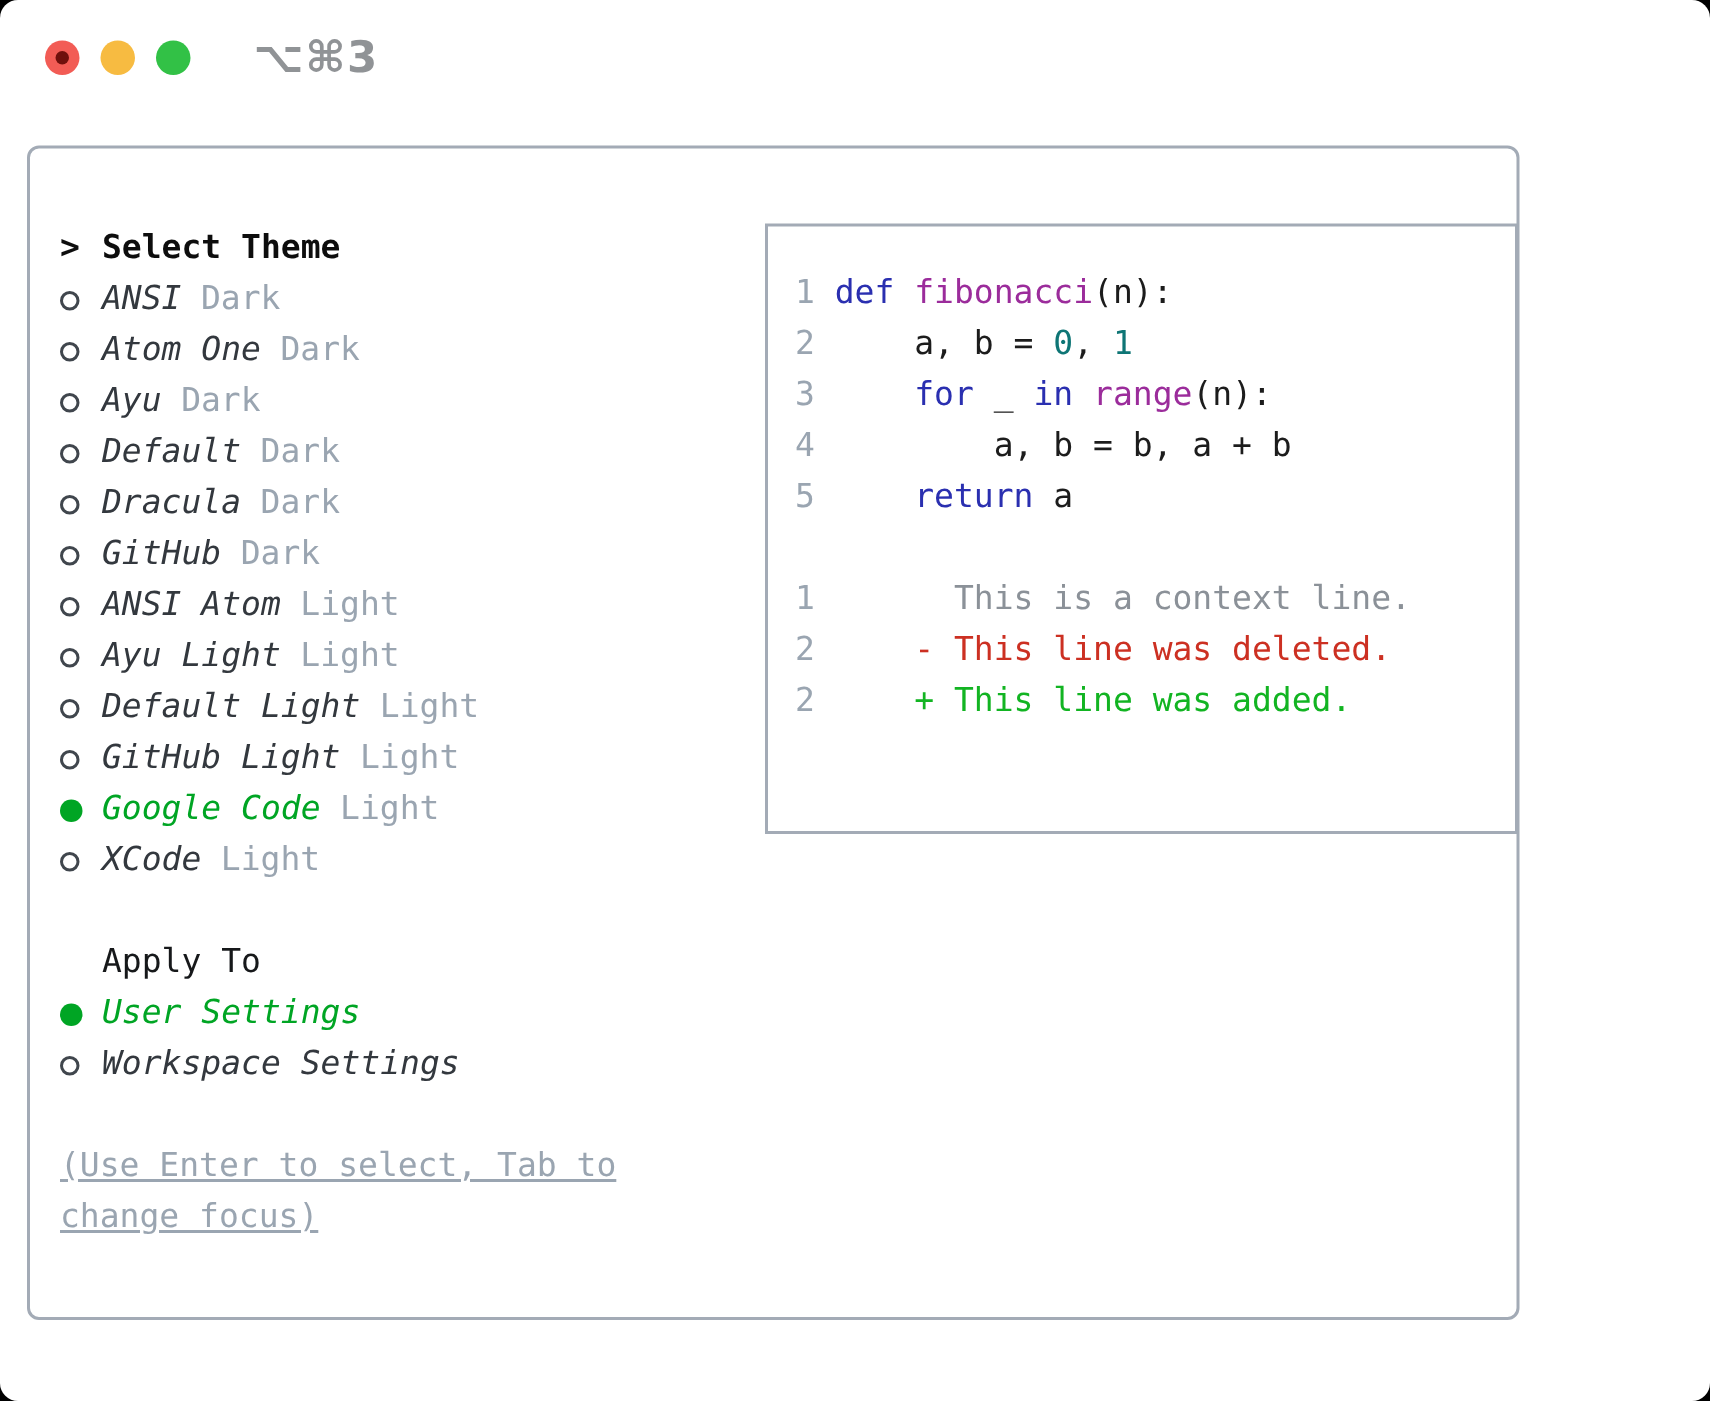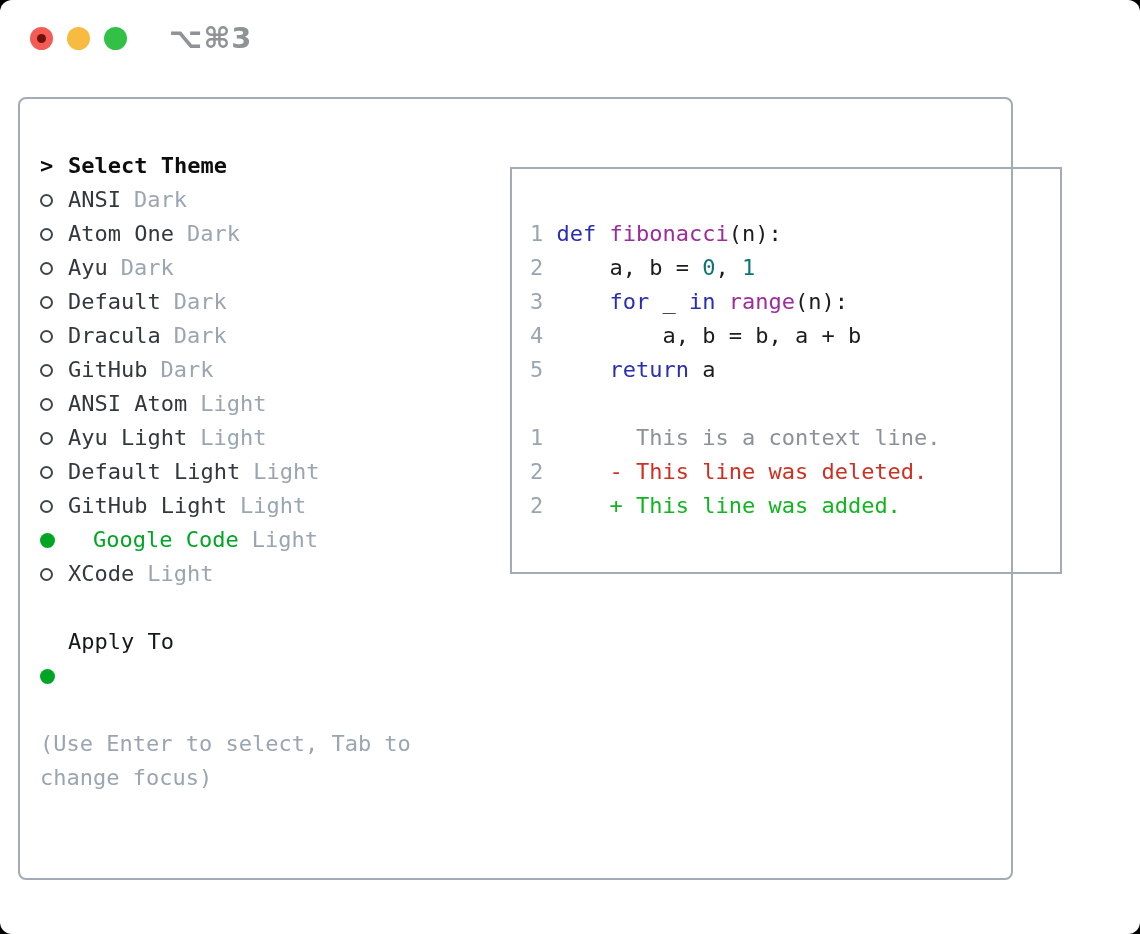--- a/index.html
+++ b/index.html
@@ -28,29 +28,29 @@
   }
   .left-col  { flex: 0 0 462px; }
   .right-col { flex: 1 1 auto; min-width: 0; }
   .row { display: flex; align-items: center; height: 34px; white-space: pre; }
   .glyph { display: inline-flex; width: 28px; align-items: center; flex: none; }
   .prompt { font-weight: 700; color: #0d0d0d; }
   .hdr { font-weight: 700; color: #0d0d0d; }
   .subhdr { color: #16181a; }
   .bullet { width: 13px; height: 13px; border-radius: 50%; border: 2px solid #40464d; box-sizing: border-box; }
   .bullet.filled { width: 15px; height: 15px; border: none; background: var(--selection-green, #00a524); }
-  .iname { color: var(--item-gray, #33383e); }
-  .sel .iname { color: var(--selection-green, #00a524); margin-left: 25px; }
+  .iname { color: var(--item-gray, #33383e); font-style: italic; }
+  .sel .iname { color: var(--selection-green, #00a524); }
   .tag { color: var(--muted-gray, #9aa5b1); margin-left: 13px; }
   .gap { height: 34px; }
-  .help { color: var(--muted-gray, #9aa5b1); width: 440px; }
+  .help { color: var(--muted-gray, #9aa5b1); width: 440px; text-decoration: underline; }
   
   .preview-box {
-    margin: 18px 0 0 8px; width: 552px; height: 407px; box-sizing: border-box;
-    border: 2px solid var(--border-gray, #a3abb6); padding: 48px 0 0 18px; overflow: hidden;
+    margin: 0 0 0 8px; width: 502px; height: 407px; box-sizing: border-box;
+    border: 2px solid var(--border-gray, #a3abb6); padding: 28px 0 0 18px; overflow: hidden;
   }
   .cline { white-space: pre; height: 34px; }
   .num { color: var(--muted-gray, #9aa5b1); }
   .tok-pln { color: #1c1c1c; }
   .tok-kwd { color: var(--keyword-blue, #2a2fb0); }
   .tok-fun { color: var(--function-purple, #9b2c9b); }
   .tok-lit { color: var(--literal-teal, #0e7575); }
   .diff-context { color: var(--context-gray, #8b9198); }
   .diff-deleted { color: var(--deleted-red, #cc3022); }
   .diff-added   { color: var(--added-green, #12b422); }
@@ -93,21 +93,22 @@
         </div>
 
       <div class="gap"></div>
 
       <div class="row">
         <span class="glyph"></span>
         <span class="subhdr">Apply To</span>
       </div>
 
       <div id="apply-list">
-          <div class="row item sel"><span class="glyph"><span class="bullet filled"></span></span></div>
+          <div class="row item sel"><span class="glyph"><span class="bullet filled"></span></span><span class="iname">User Settings</span></div>
+          <div class="row item"><span class="glyph"><span class="bullet"></span></span><span class="iname">Workspace Settings</span></div>
         </div>
 
       <div class="gap"></div>
 
       <div class="help">(Use Enter to select, Tab to change focus)</div>
     </div>
 
     <div class="right-col">
 
       <div class="preview-box">

